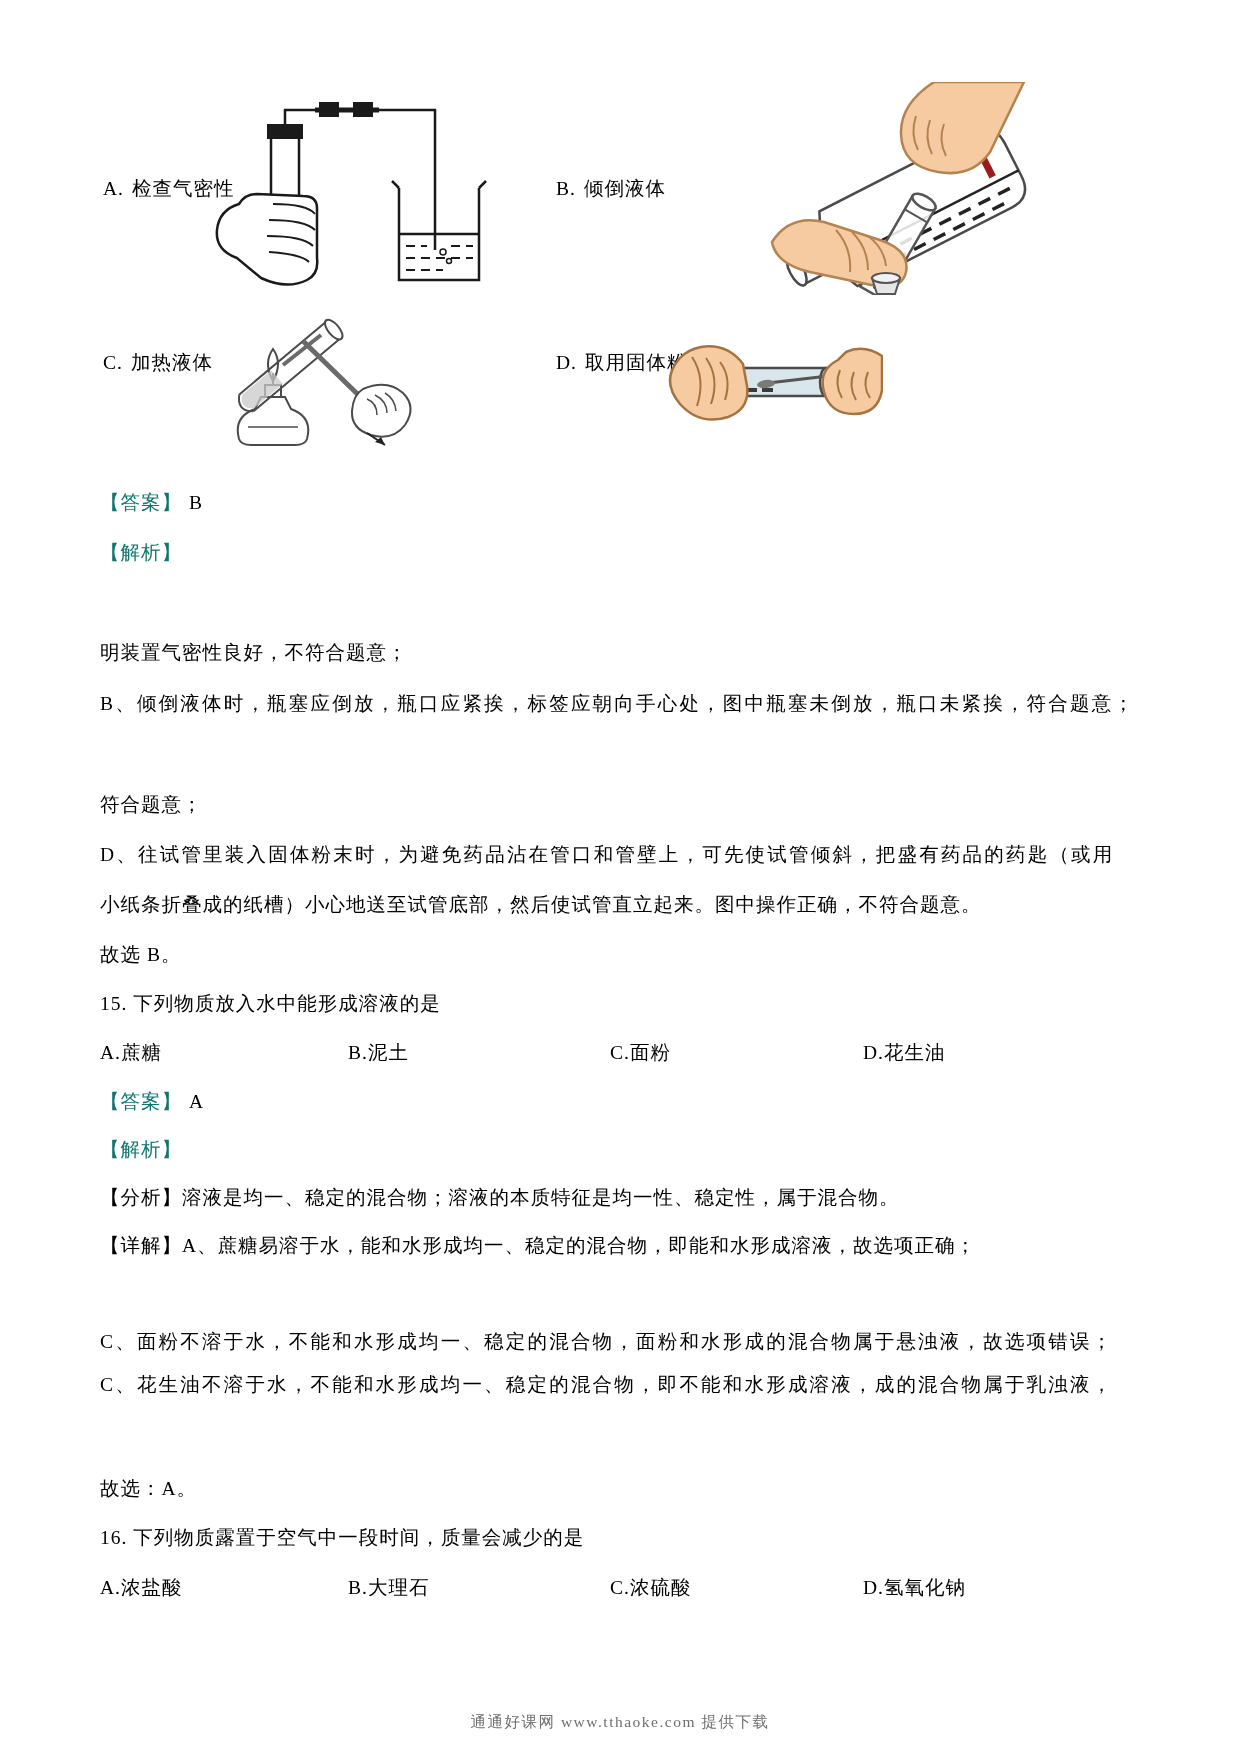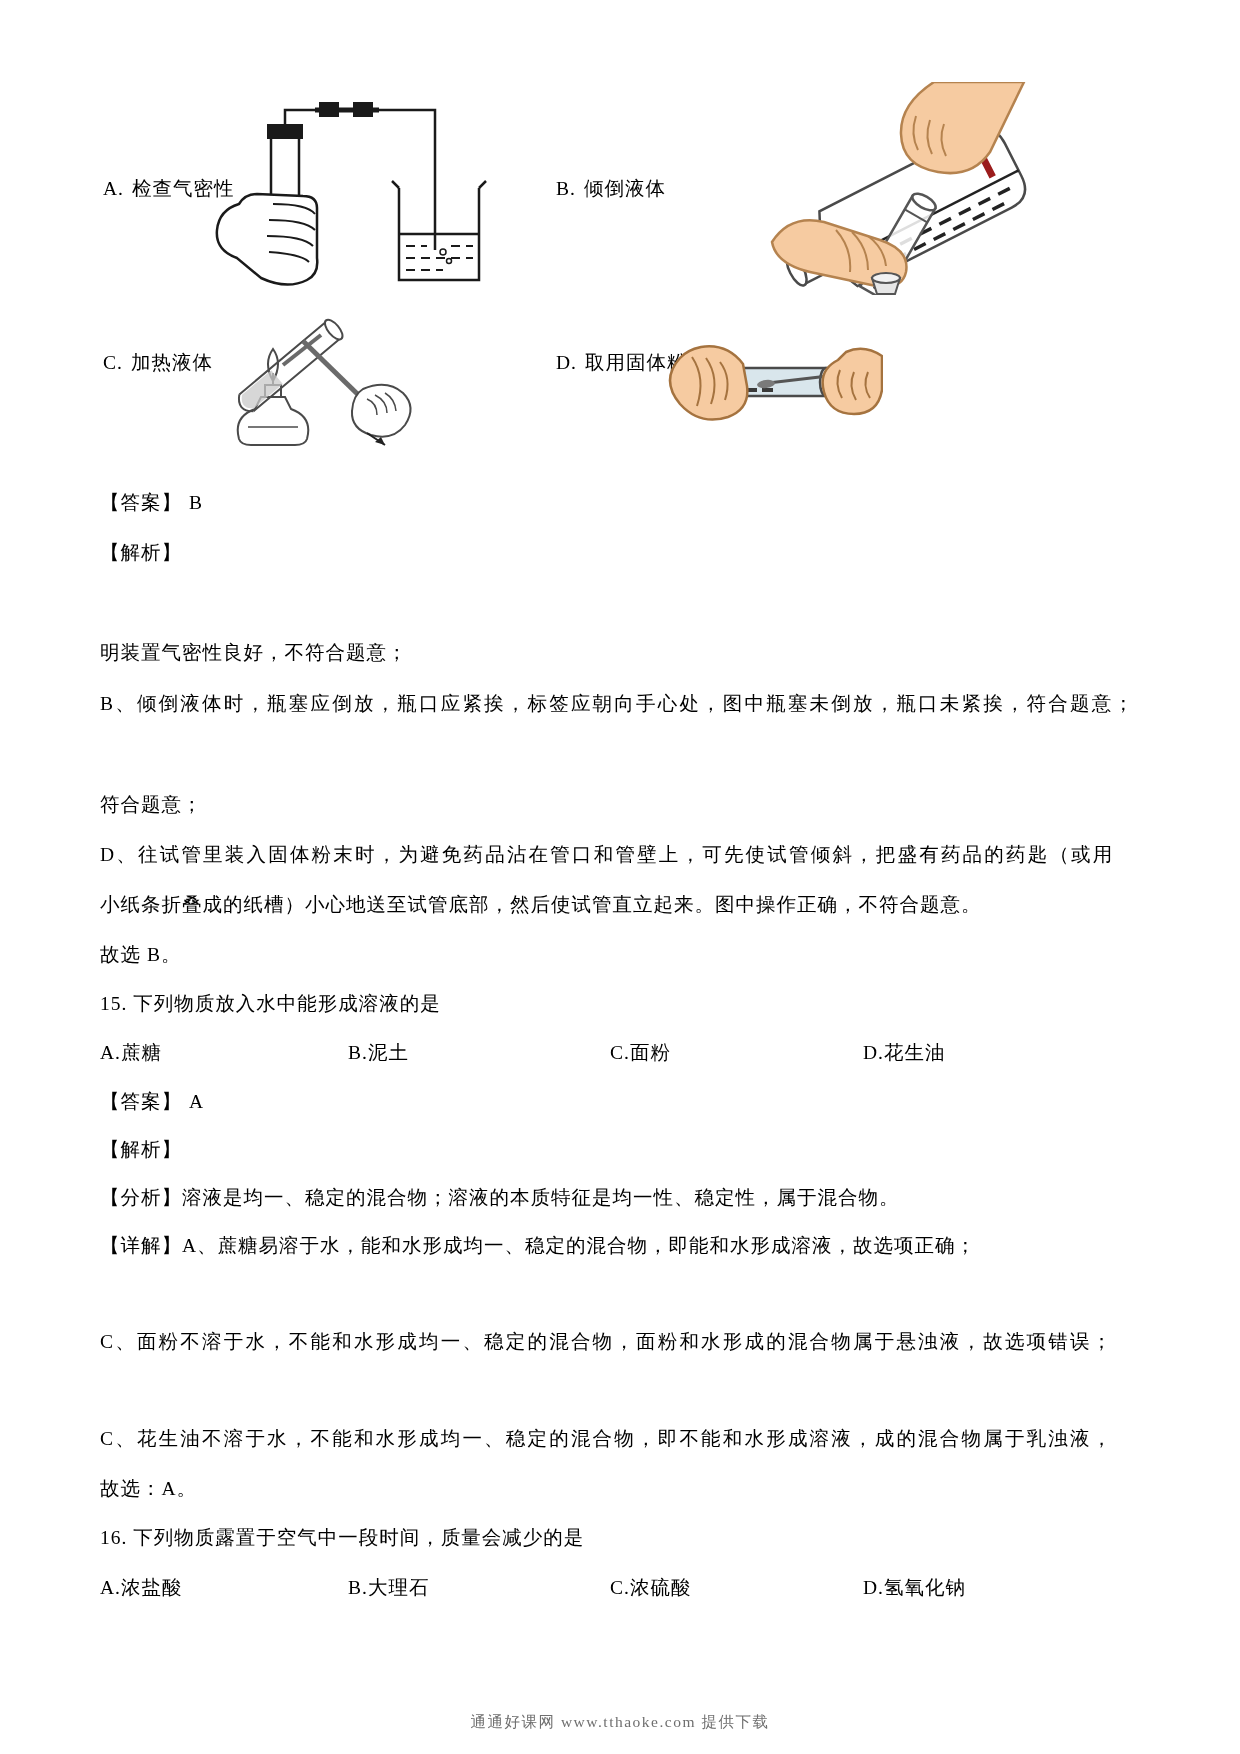--- a/index.html
+++ b/index.html
@@ -6,21 +6,21 @@
   .page {
     position:relative; width:1216px; height:1754px; background:#fff;
     font-family:"Liberation Serif","DejaVu Serif",serif; color:#000;
     overflow:hidden;
   }
   .line {
     position:absolute; left:100px; width:1046px;
     font-size:19.5px; line-height:27px; letter-spacing:1px; white-space:nowrap;
   }
   .j { letter-spacing:2.2px; }
-  .blue { color:#000000; }
+  .blue { color:#0f766e; }
   .ans-val { margin-left:7px; }
   .fig-label { position:absolute; font-size:19.5px; letter-spacing:1px; white-space:nowrap; }
   .fig-label .opt-label { margin-left:8px; }
   .opt { position:absolute; top:0; white-space:nowrap; }
   .opt .opt-label { }
   .fig { position:absolute; }
   .footer {
     position:absolute; left:0; top:1712px; width:1240px; text-align:center;
     font-size:15.5px; color:#6f6f6f; letter-spacing:1.5px;
   }
@@ -175,21 +175,21 @@
   </div>
   <div class="line" style="top:1088px">
     <span class="blue">【答案】</span><span class="ans-val">A</span>
   </div>
   <div class="line" style="top:1136px">
     <span class="blue">【解析】</span>
   </div>
   <div class="line" style="top:1184px">【分析】溶液是均一、稳定的混合物；溶液的本质特征是均一性、稳定性，属于混合物。</div>
   <div class="line" style="top:1232px">【详解】A、蔗糖易溶于水，能和水形成均一、稳定的混合物，即能和水形成溶液，故选项正确；</div>
   <div class="line j" style="top:1328px">C、面粉不溶于水，不能和水形成均一、稳定的混合物，面粉和水形成的混合物属于悬浊液，故选项错误；</div>
-  <div class="line j" style="top:1425px">C、花生油不溶于水，不能和水形成均一、稳定的混合物，即不能和水形成溶液，成的混合物属于乳浊液，</div>
+  <div class="line j" style="top:1371px">C、花生油不溶于水，不能和水形成均一、稳定的混合物，即不能和水形成溶液，成的混合物属于乳浊液，</div>
   <div class="line" style="top:1475px">故选：A。</div>
 
   <div class="line" style="top:1524px">16. 下列物质露置于空气中一段时间，质量会减少的是</div>
   <div class="line" style="top:1574px">
     <span class="opt" style="left:0px"><span>A.</span><span class="opt-label">浓盐酸</span></span>
     <span class="opt" style="left:248px"><span>B.</span><span class="opt-label">大理石</span></span>
     <span class="opt" style="left:510px"><span>C.</span><span class="opt-label">浓硫酸</span></span>
     <span class="opt" style="left:763px"><span>D.</span><span class="opt-label">氢氧化钠</span></span>
   </div>
 

